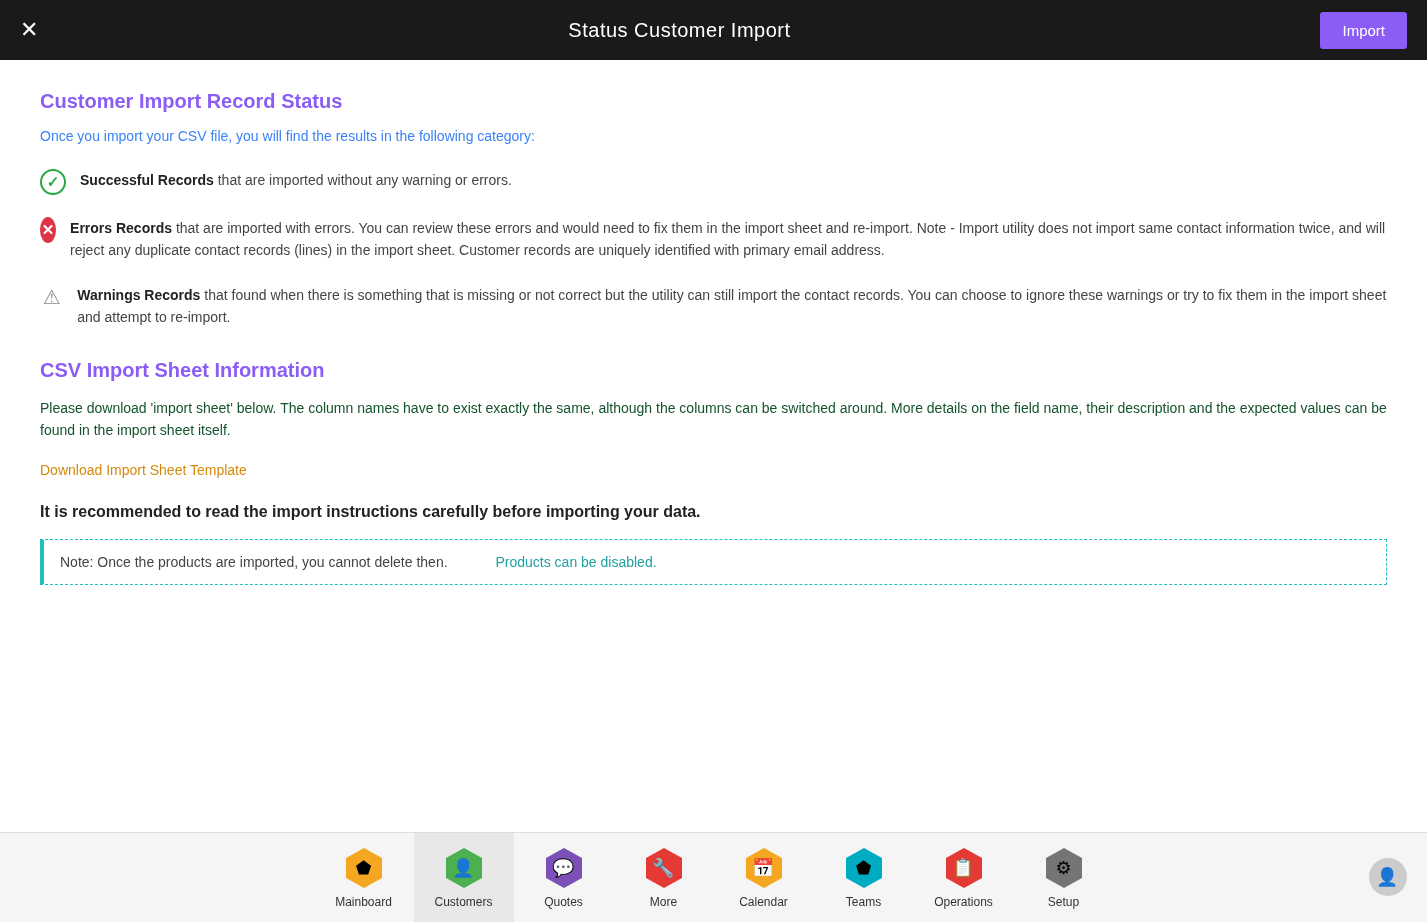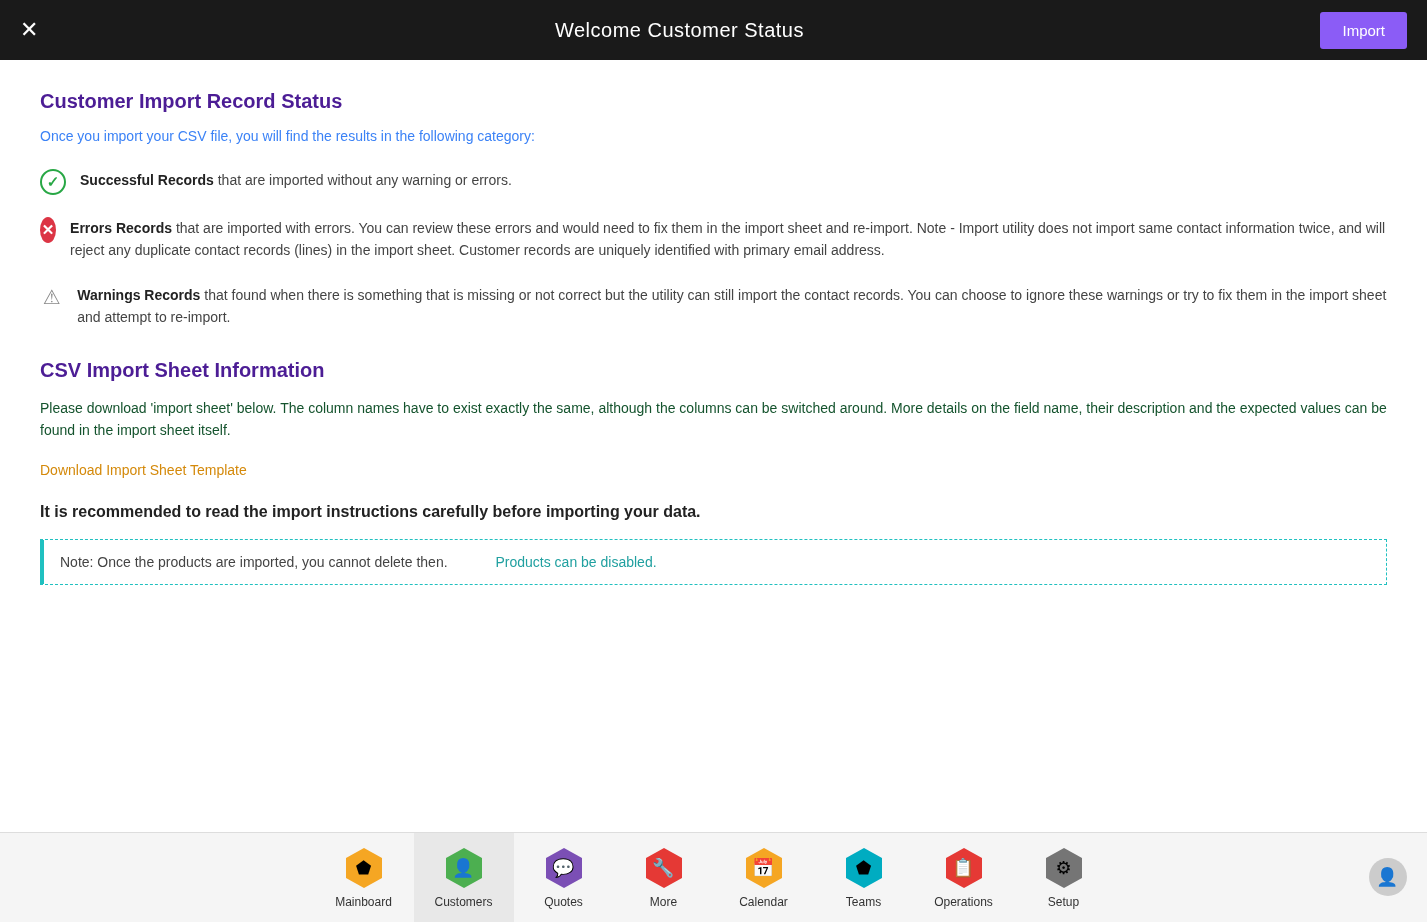--- a/index.html
+++ b/index.html
@@ -45,21 +45,21 @@
       flex: 1;
       overflow-y: auto;
       background: white;
       padding: 30px 40px;
       position: relative;
     }
 
     .section-title {
       font-size: 20px;
       font-weight: 700;
-      color: #4c1d95;
+      color: #8b5cf6;
       margin-bottom: 15px;
     }
 
     .intro-text {
       font-size: 14px;
       color: #3b82f6;
       margin-bottom: 25px;
     }
 
     .record-list {
@@ -214,21 +214,21 @@
       overflow: hidden;
       display: flex; align-items: center; justify-content: center;
       font-size: 18px;
     }
   </style>
 </head>
 <body>
 
 <div class="header">
   <button class="close-btn">✕</button>
-  <span class="header-title">Welcome Customer Status</span>
+  <span class="header-title">Status Customer Import</span>
   <button class="import-btn">Import</button>
 </div>
 
 <div class="main-content">
 
   <h2 class="section-title">Customer Import Record Status</h2>
   <p class="intro-text">Once you import your CSV file, you will find the results in the following category:</p>
 
   <ul class="record-list">
 

